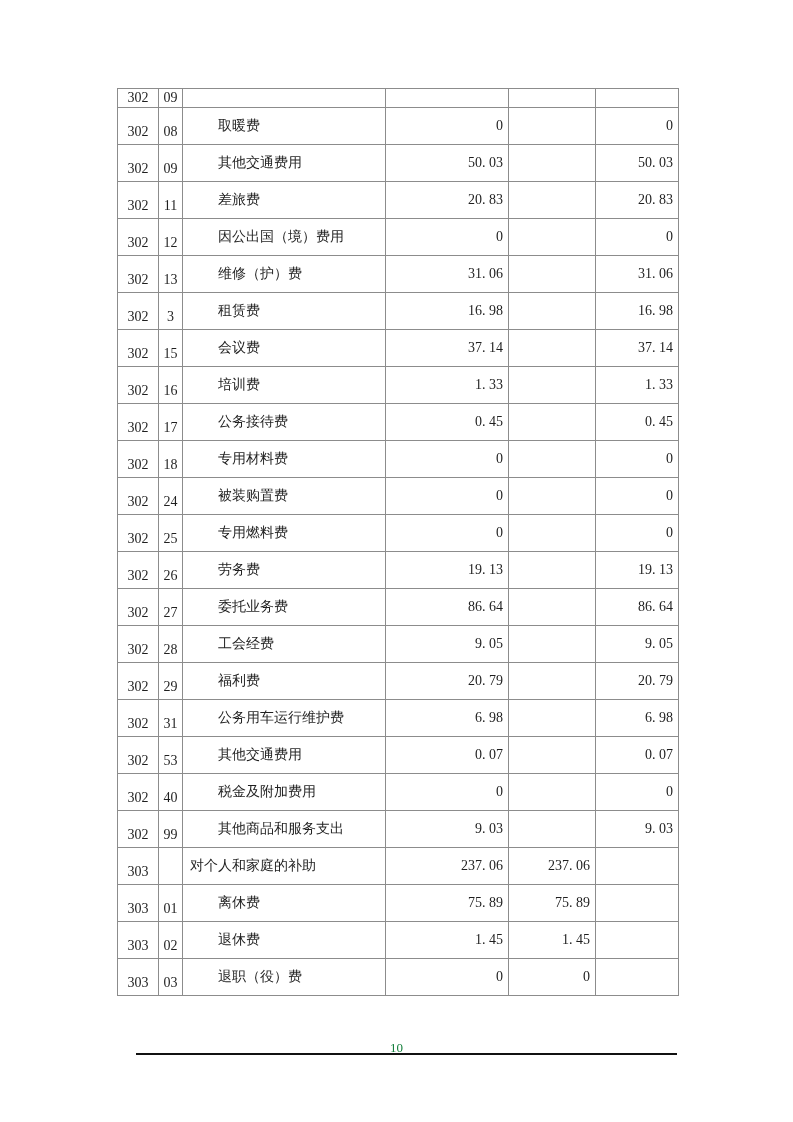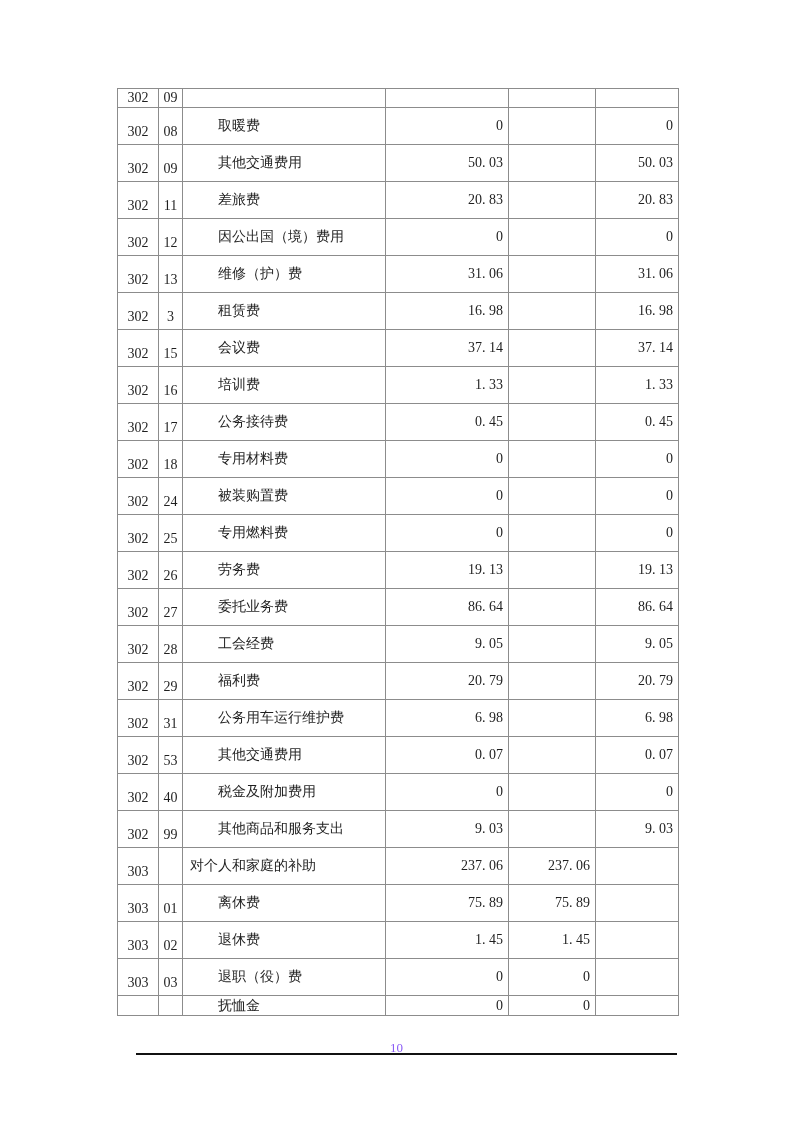--- a/index.html
+++ b/index.html
@@ -46,21 +46,21 @@
 
   td.cell-v1, td.cell-v2, td.cell-v3 { text-align: right; padding-right: 5px; }
 
   .page-number {
     position: absolute;
     left: 0;
     right: 0;
     top: 1040px;
     text-align: center;
     font-size: 13px;
-    color: #8b5cf6;
+    color: #15803d;
   }
   .footer-rule {
     position: absolute;
     left: 136px;
     top: 1053px;
     width: 541px;
     height: 2px;
     background: #111111;
   }
 </style>
@@ -270,26 +270,18 @@
         <td class="cell-v3"></td>
       </tr>
       <tr class="row-normal">
         <td class="cell-code">303</td>
         <td class="cell-sub">03</td>
         <td class="cell-label">退职（役）费</td>
         <td class="cell-v1">0</td>
         <td class="cell-v2">0</td>
         <td class="cell-v3"></td>
       </tr>
-      <tr class="row-short-last">
-        <td class="cell-code"></td>
-        <td class="cell-sub"></td>
-        <td class="cell-label">抚恤金</td>
-        <td class="cell-v1">0</td>
-        <td class="cell-v2">0</td>
-        <td class="cell-v3"></td>
-      </tr>
     </tbody>
 </table>
 
 <div class="page-number">10</div>
 
 <div class="footer-rule"></div>
 
 </body></html>

